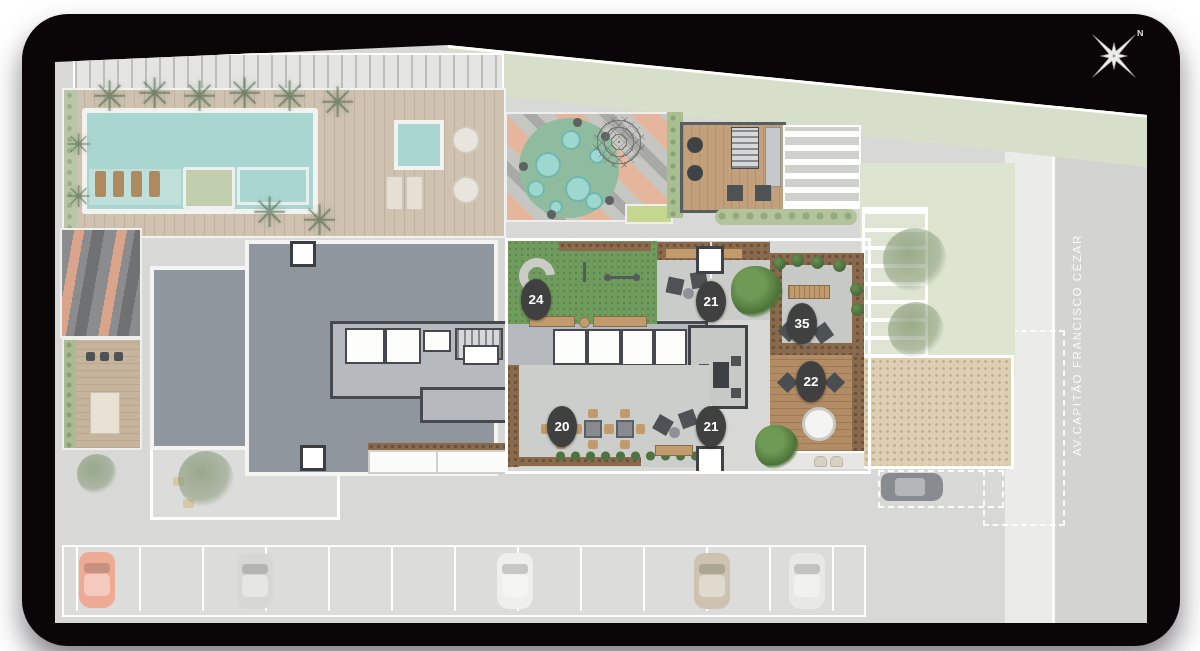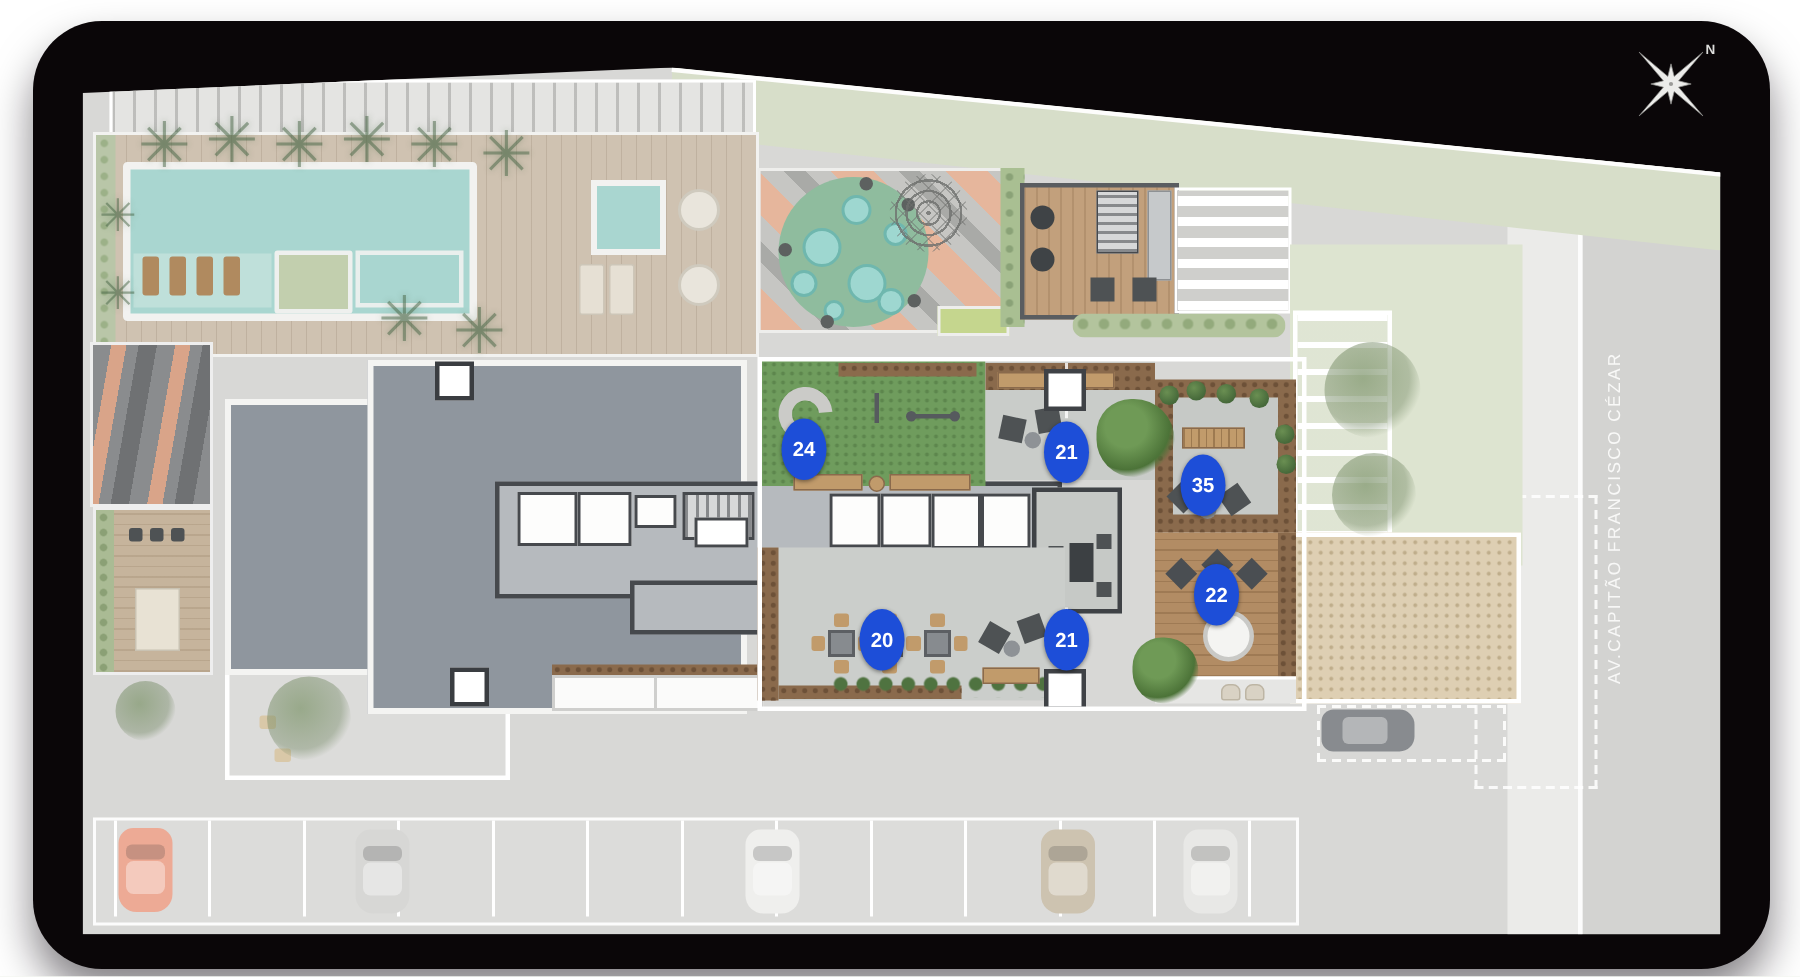--- a/index.html
+++ b/index.html
@@ -195,25 +195,25 @@
   .parking{position:absolute;left:7px;top:510px;width:800px;height:68px;background:#dcdcda;border:2px solid rgba(255,255,255,.9);}
   .stalls{position:absolute;left:12px;top:0;width:776px;height:64px;
       background:repeating-linear-gradient(90deg,#fff 0 2px,transparent 2px 63px);}
   .car{position:absolute;width:36px;height:56px;border-radius:10px 10px 12px 12px;}
   .car .glass{position:absolute;left:5px;top:11px;right:5px;height:10px;background:rgba(60,60,60,.22);border-radius:4px;}
   .car .roof{position:absolute;left:5px;top:22px;right:5px;bottom:12px;background:rgba(255,255,255,.38);border-radius:5px;}
   .car1{left:15px;top:5px;background:#edaa95;} .car2{left:173px;top:6px;background:#d7d7d5;}
   .car3{left:433px;top:6px;background:#efefed;} .car4{left:630px;top:6px;background:#cdc3b0;}
   .car5{left:725px;top:6px;background:#e8e8e6;}
   
-  .badge{position:absolute;width:30px;height:41px;border-radius:50%;background:#1d4ed8;color:#fff;
+  .badge{position:absolute;width:30px;height:41px;border-radius:50%;background:#404040;color:#fff;
       display:flex;align-items:center;justify-content:center;font-size:13.5px;font-weight:bold;
       box-shadow:0 1px 3px rgba(0,0,0,.45);z-index:20;}
   .b24{left:466px;top:244px;} .b21a{left:641px;top:246px;} .b23{left:732px;top:268px;}
-  .b22{left:741px;top:341px;} .b20{left:518px;top:371px;} .b21b{left:641px;top:371px;}
+  .b22{left:741px;top:326px;} .b20{left:492px;top:371px;} .b21b{left:641px;top:371px;}
   
   .compass{position:absolute;left:1082px;top:24px;width:64px;height:64px;z-index:30;}
   .north{position:absolute;left:1137px;top:28px;color:#dddddb;font-size:9px;font-weight:bold;z-index:31;}
 </style>
 </head>
 <body>
 
 <div class="stage">
   <div class="mat"></div>
 

